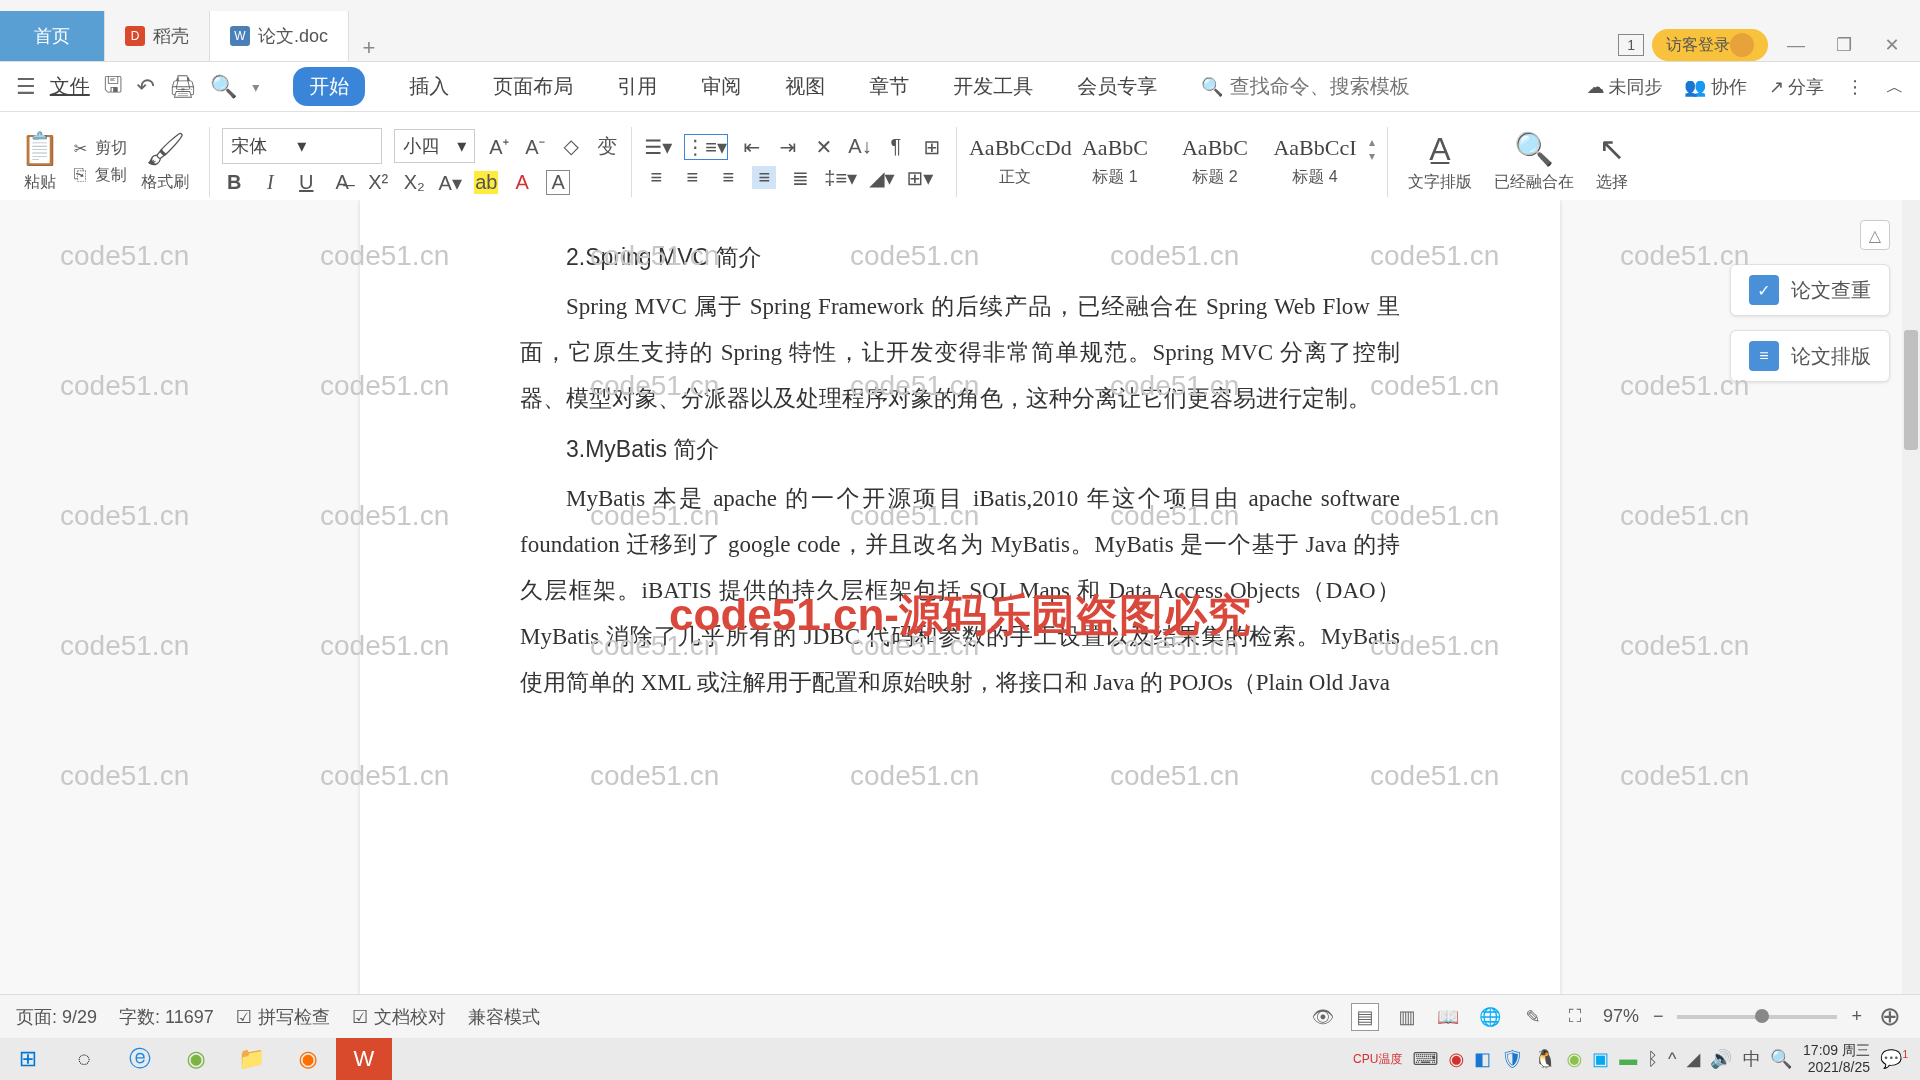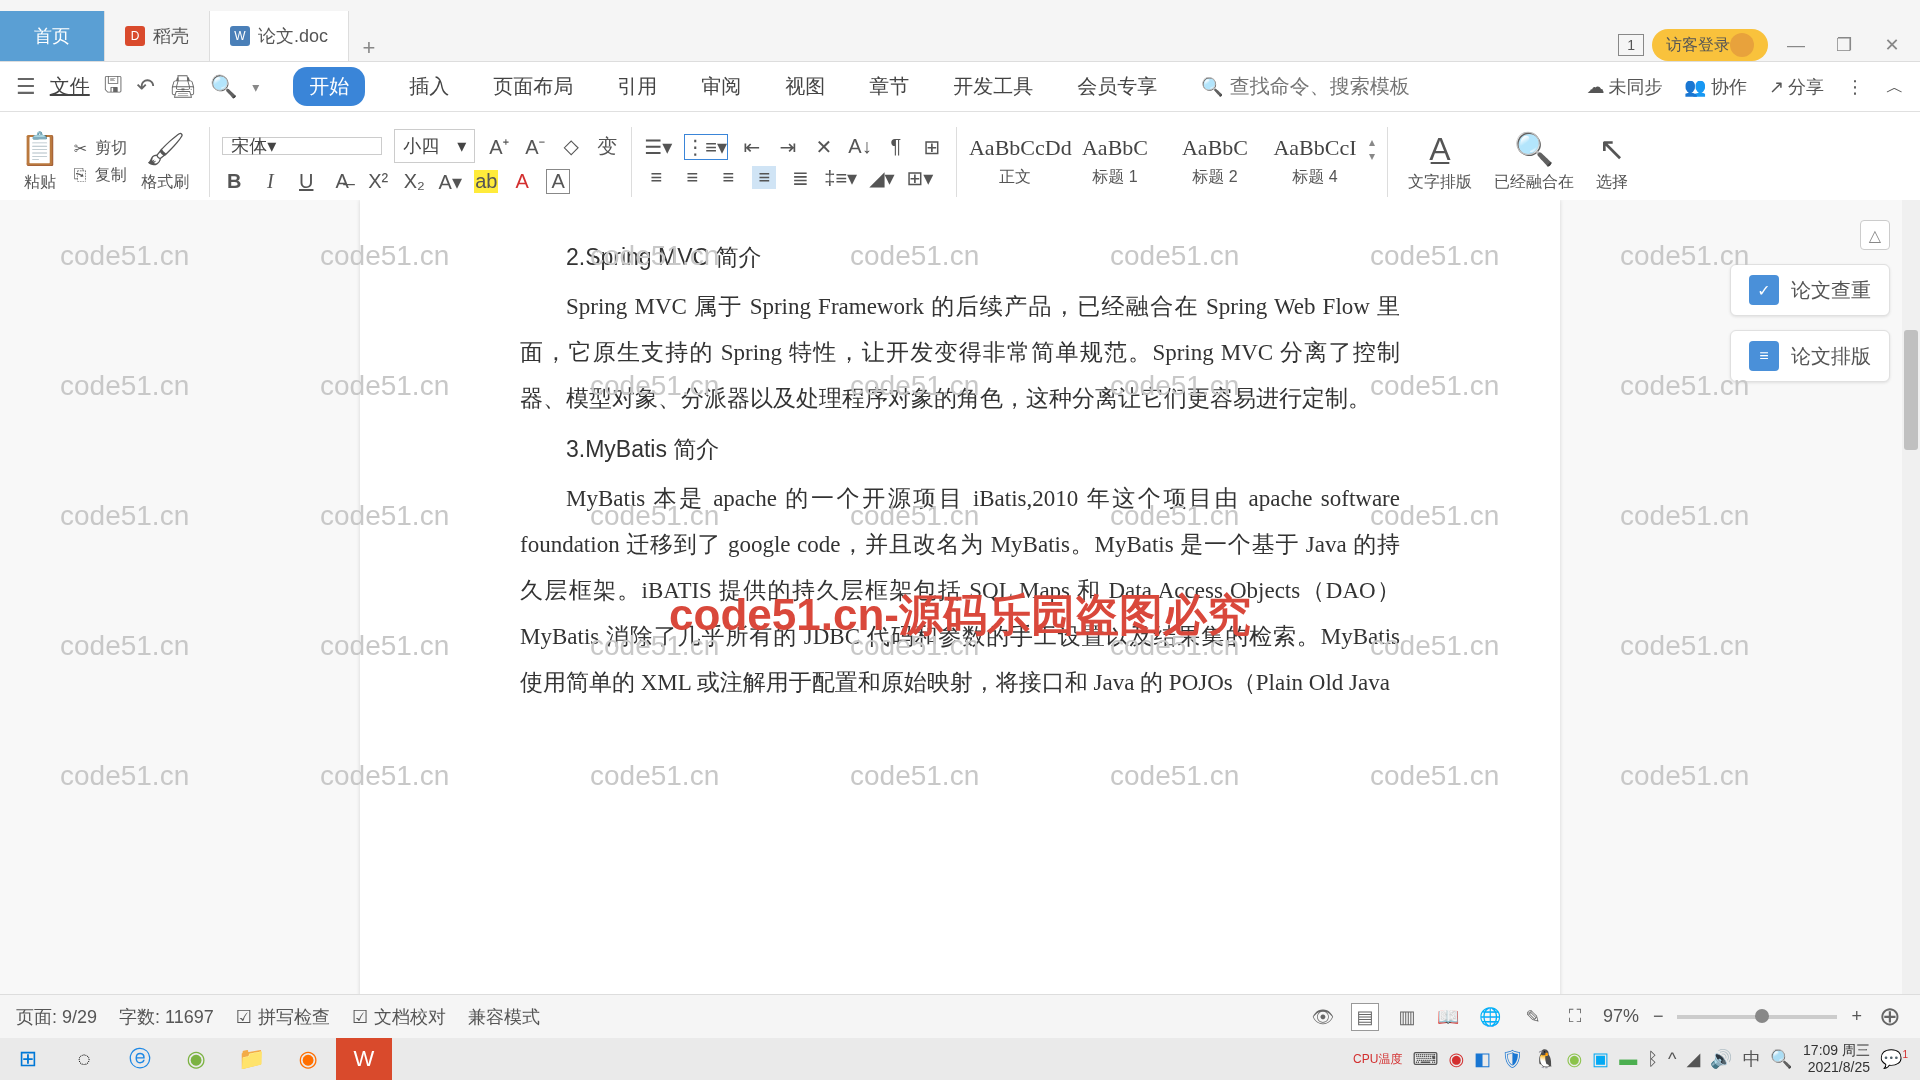--- a/index.html
+++ b/index.html
@@ -36,21 +36,21 @@
 .mbr-item { display: flex; align-items: center; gap: 4px; cursor: pointer; }
 
 
 .ribbon { height: 100px; display: flex; align-items: center; padding: 0 12px; border-bottom: 1px solid #ccc; gap: 6px; }
 .rgroup { display: flex; flex-direction: column; align-items: center; gap: 4px; padding: 0 8px; }
 .rgroup .big-icon { font-size: 32px; color: #555; }
 .rgroup .lbl { font-size: 16px; color: #555; }
 .rsubgroup { display: flex; flex-direction: column; gap: 6px; }
 .rsub-row { display: flex; align-items: center; gap: 8px; font-size: 16px; color: #555; }
 .divider { width: 1px; height: 70px; background: #ddd; margin: 0 6px; }
-.font-sel { border: 1px solid #ccc; height: 18px; padding: 0 8px; font-size: 18px; color: #444; display: flex; align-items: center; min-width: 160px; }
+.font-sel { border: 1px solid #ccc; height: 36px; padding: 0 8px; font-size: 18px; color: #444; display: flex; align-items: center; gap: 30px; min-width: 160px; }
 .size-sel { border: 1px solid #ccc; height: 34px; padding: 0 8px; font-size: 18px; color: #444; display: flex; align-items: center; gap: 18px; min-width: 80px; }
 .fmt-row { display: flex; align-items: center; gap: 12px; }
 .fmt-btn { font-size: 20px; color: #555; cursor: pointer; min-width: 24px; text-align: center; }
 .fmt-btn.bold { font-weight: bold; }
 .fmt-btn.italic { font-style: italic; font-family: serif; }
 .fmt-btn.underline { text-decoration: underline; }
 .style-gallery { display: flex; gap: 8px; }
 .style-item { width: 92px; text-align: center; cursor: pointer; }
 .style-item .preview { font-family: serif; font-size: 22px; color: #444; height: 32px; }
 .style-item .slabel { font-size: 16px; color: #555; }

